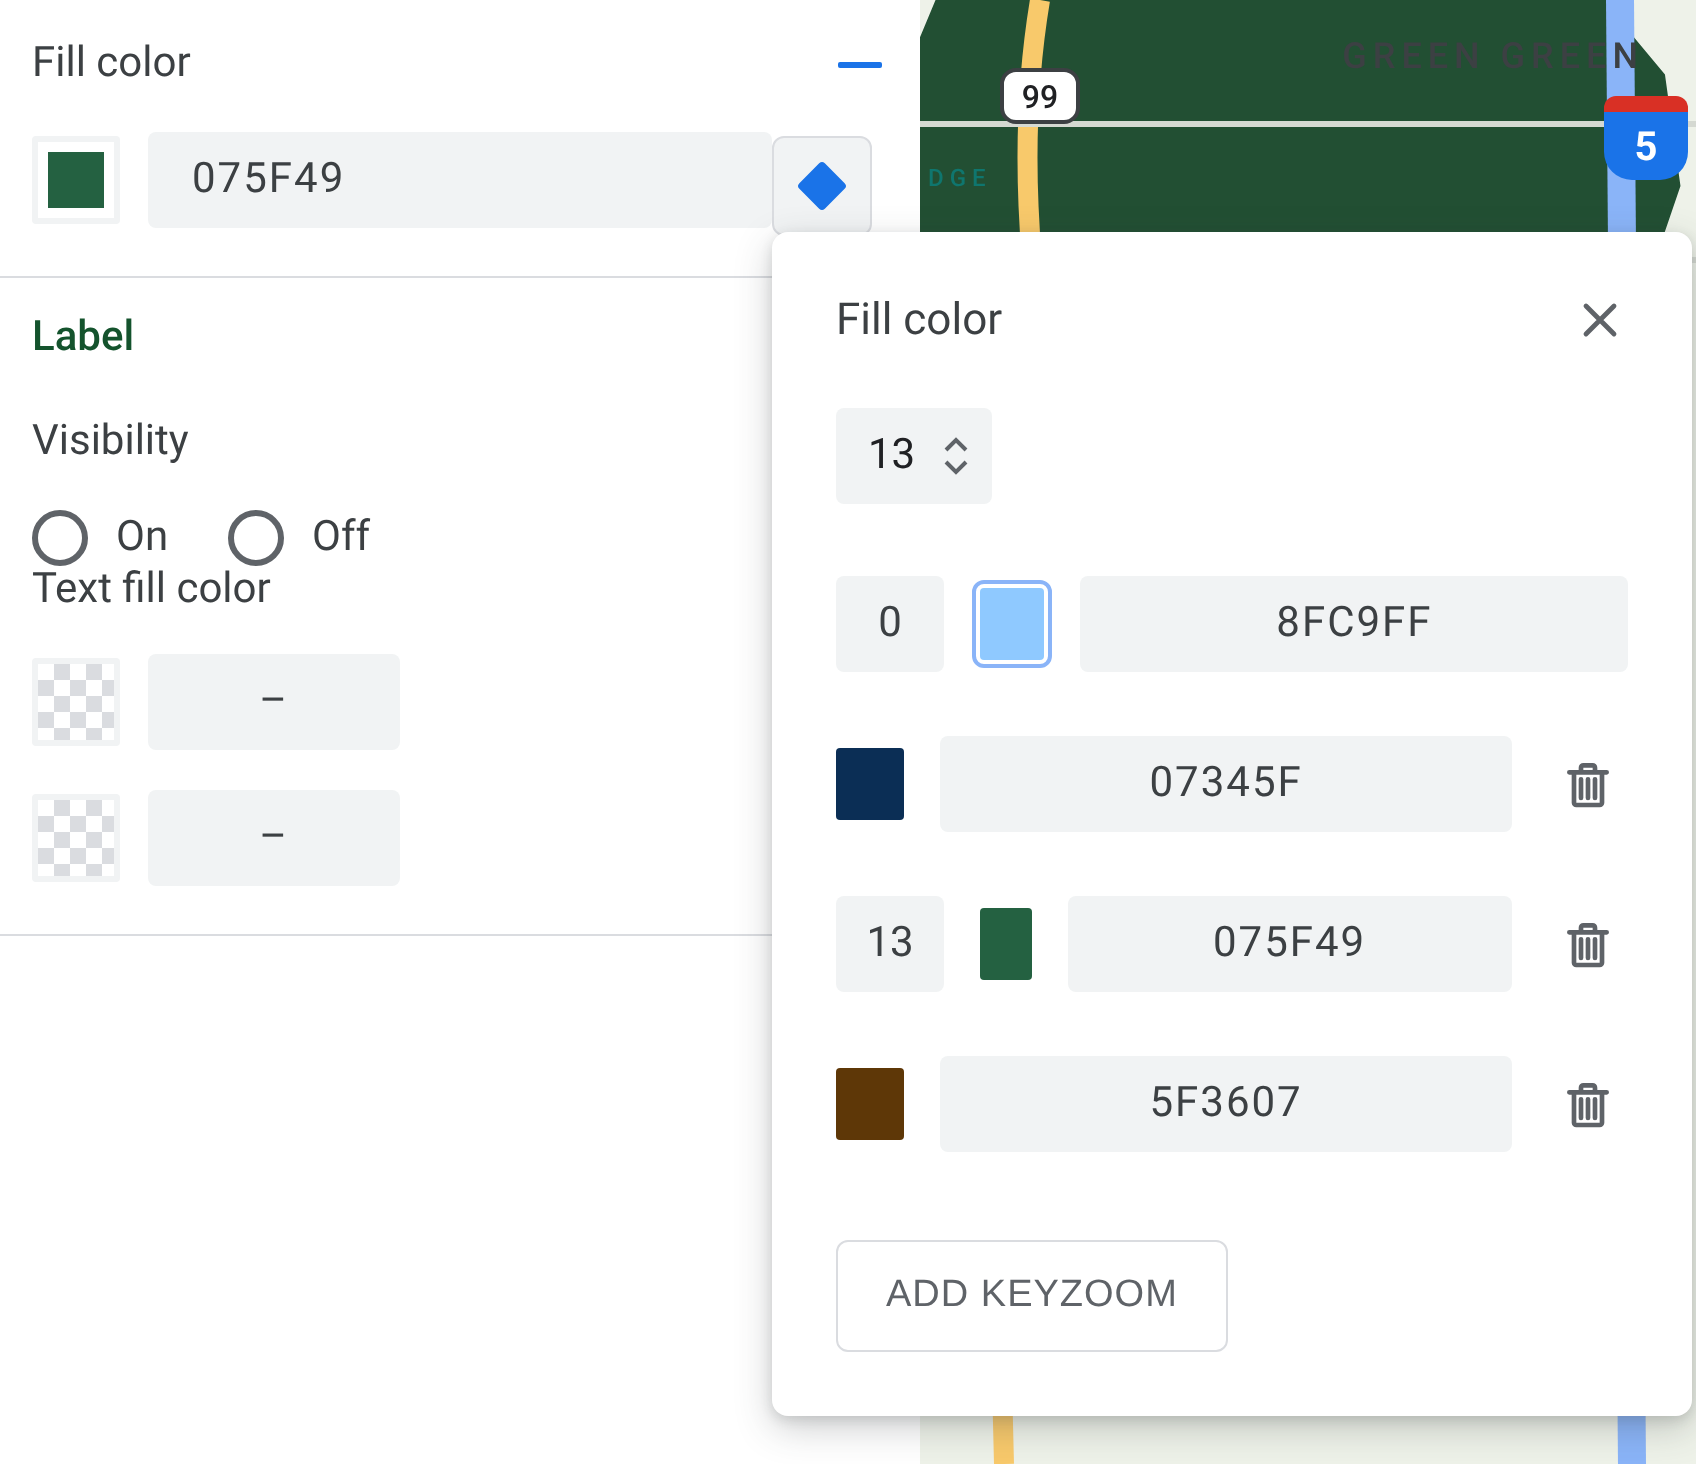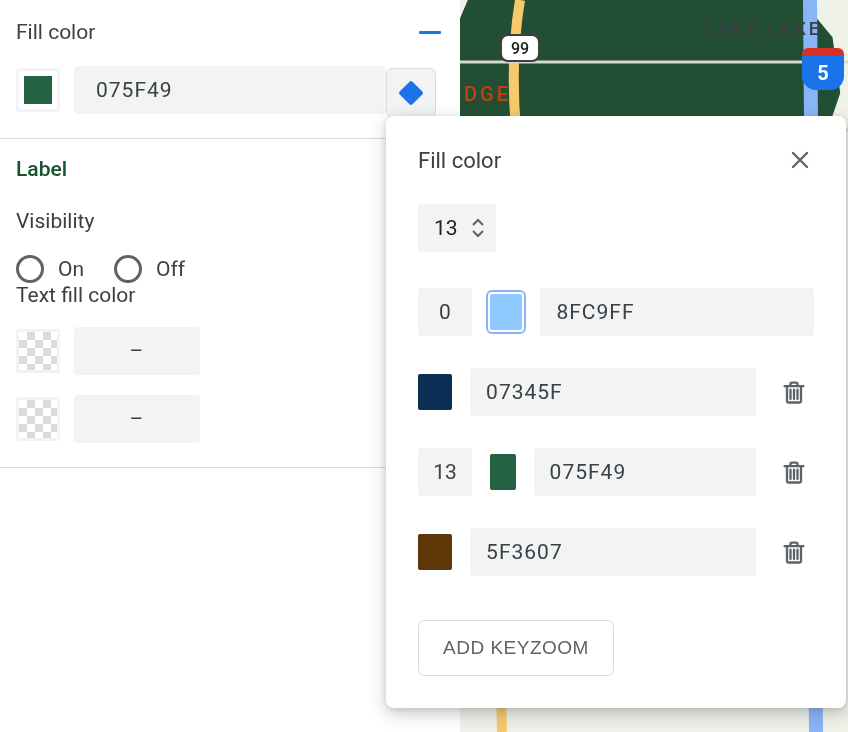--- a/index.html
+++ b/index.html
@@ -129,21 +129,21 @@
   .map-roads {
     position:absolute; inset:0;
     pointer-events:none;
   }
   .map-label-greenlake {
     position:absolute; right: 26px; top: 18px;
     font-size: 18px; letter-spacing: 3px; font-weight:500; color:#3c4043;
   }
   .map-label-dge {
     position:absolute; left: 4px; top: 82px;
-    font-size: 20px; letter-spacing: 3px; font-weight:500; color:#c2410c;
+    font-size: 12px; letter-spacing: 3px; font-weight:500; color:#0f766e;
   }
   .hwy-shield {
     position:absolute; left: 40px; top: 34px;
     width: 40px; height: 28px;
     border: 2px solid #3c4043; border-radius: 8px;
     background:#fff;
     font-size:16px; font-weight:500;
     display:flex; align-items:center; justify-content:center;
   }
   .i5 {
@@ -208,21 +208,21 @@
     border-radius: 2px;
     cursor:pointer;
   }
   .kz-swatch.active{
     outline: 2px solid #8ab4f8;
     outline-offset: 2px;
   }
   .kz-hex {
     min-width: 124px; height:48px;
     background:#f1f3f4; border:none; border-radius:4px;
-    font-size:21px; text-align:left; letter-spacing:1px; color:#3c4043;
+    font-size:21px; text-align:center; letter-spacing:1px; color:#3c4043;
     font-family:inherit; outline:none; padding: 4px 16px;
   }
   .trash-btn {
     margin-left:auto; border:none; background:transparent; cursor:pointer;
     color:#5f6368; padding:6px;
     display:flex; align-items:center; justify-content:center;
   }
 
   .add-btn {
     display:inline-block;
@@ -241,21 +241,21 @@
 <body>
 
 <div class="map-bg">
   <div class="map-water"></div>
   <svg class="map-roads" viewBox="0 0 388 732">
     <path d="M60 0 Q 50 60 56 130 Q 62 220 44 360 Q 36 500 42 732" stroke="#f8c96b" stroke-width="10" fill="none"></path>
     <path d="M350 0 Q 352 300 356 732" stroke="#8ab4f8" stroke-width="14" fill="none"></path>
     <path d="M0 130 L 388 130" stroke="#d5d9d2" stroke-width="3" fill="none"></path>
     <path d="M0 62 L 388 62" stroke="#d5d9d2" stroke-width="3" fill="none"></path>
   </svg>
-  <div class="map-label-greenlake">LAKE LAKE</div>
+  <div class="map-label-greenlake">GREEN GREEN</div>
   <div class="map-label-dge">DGE</div>
   <div class="hwy-shield">99</div>
   <div class="i5">
     <div class="shield">5</div>
   </div>
 </div>
 
 <div class="sidebar">
 
   <div class="section" style="border-top:none;">

